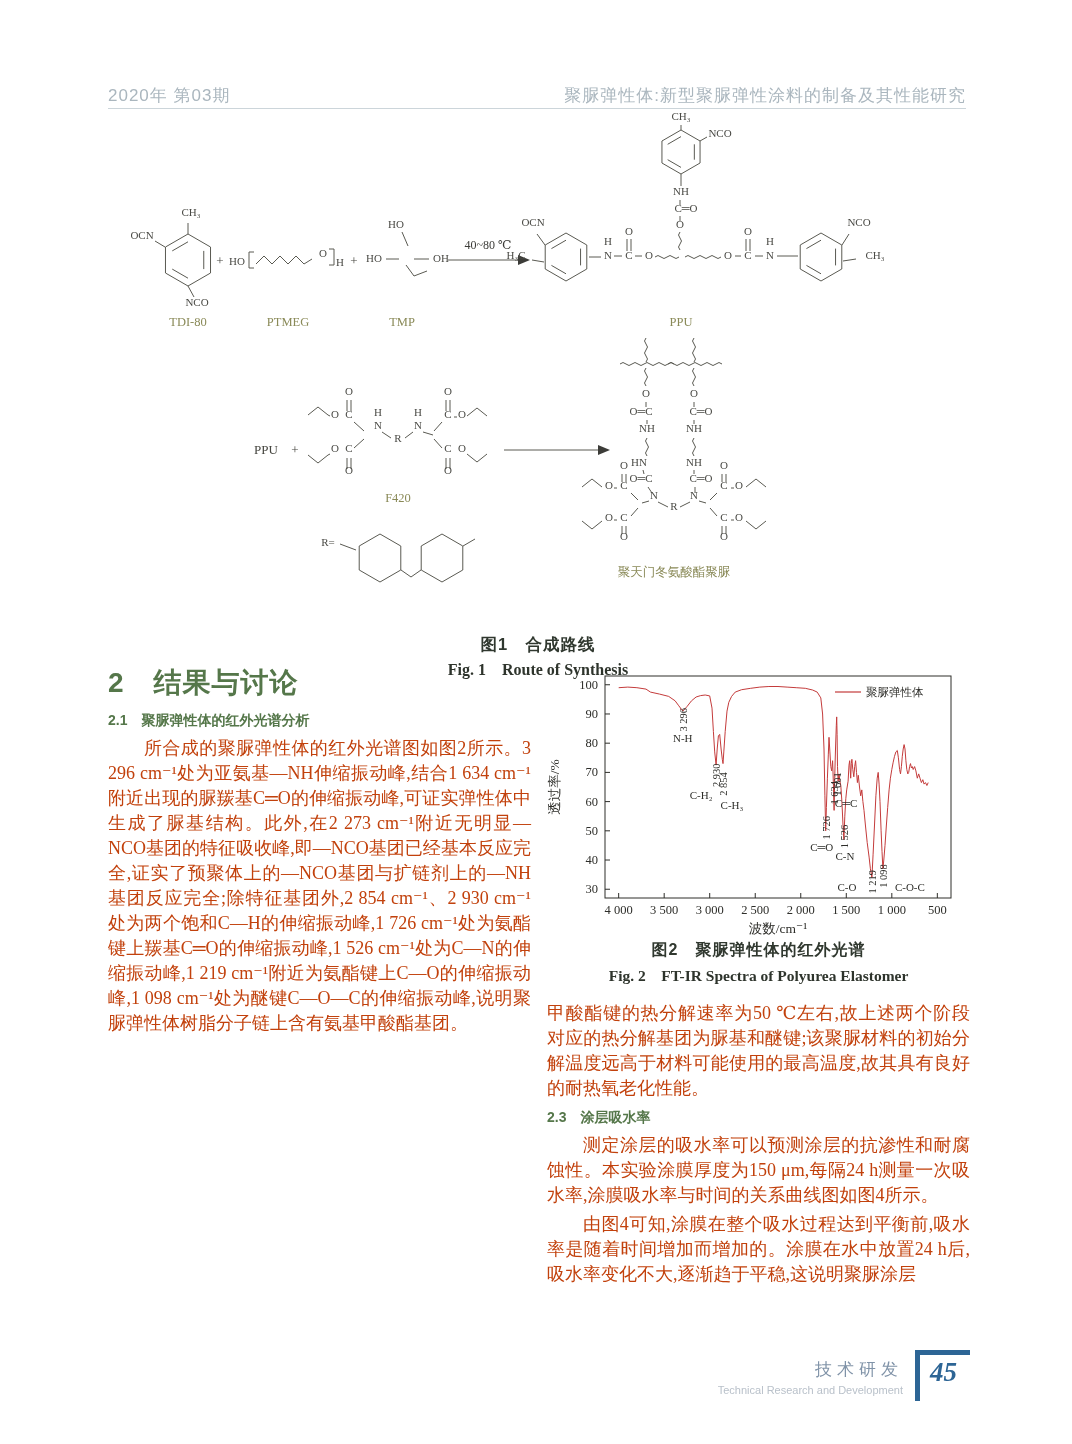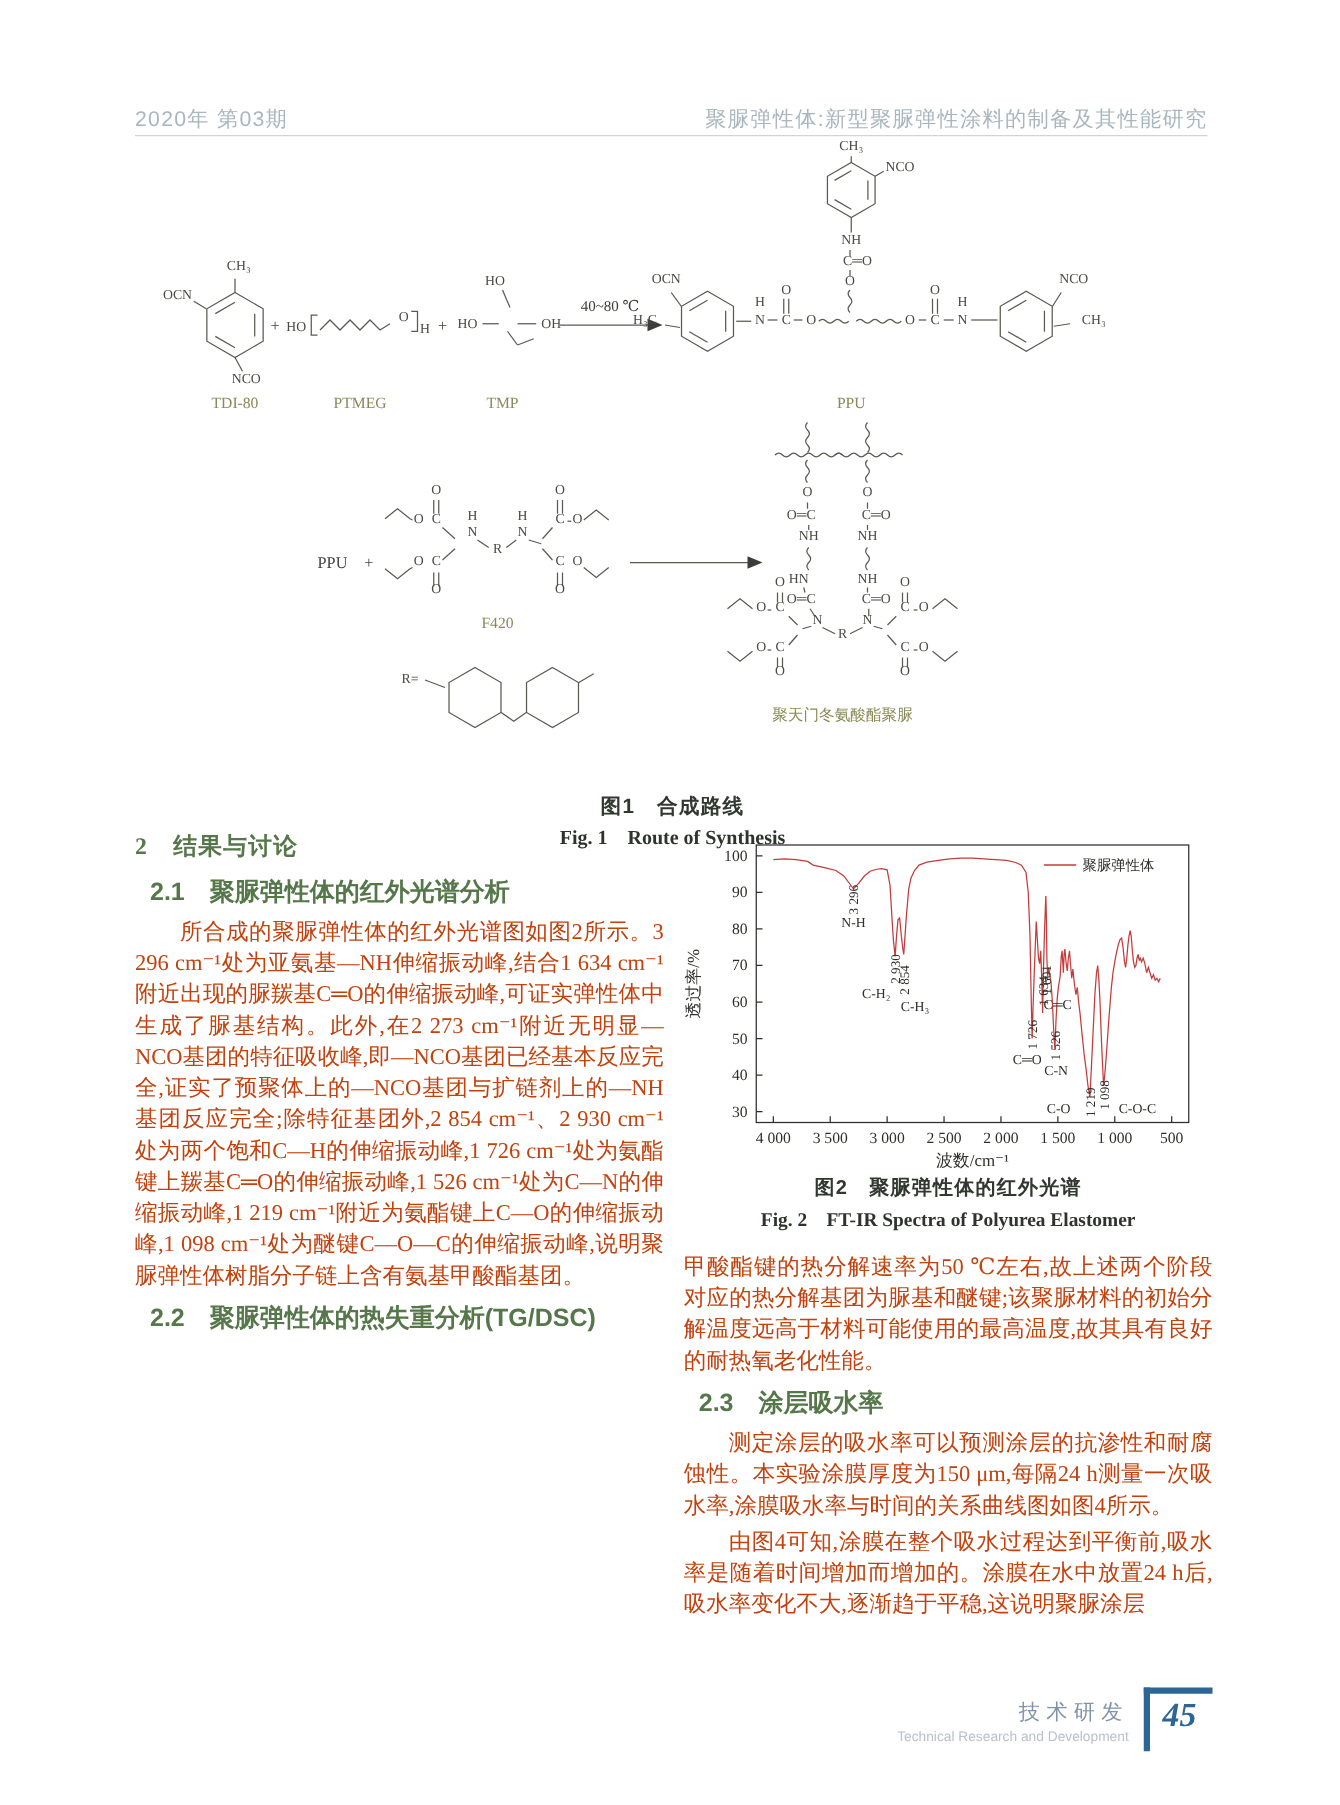--- a/index.html
+++ b/index.html
@@ -22,24 +22,24 @@
   .fig1 text.cond{font-size:12px;fill:#3c3c38;}
   .fig1 line,.fig1 path,.fig1 polyline,.fig1 polygon{stroke:#5a5a52;stroke-width:1;fill:none;}
   .fig1 polygon.head{fill:#3c3c38;stroke:none;}
   .figcap{position:absolute;left:108px;right:104px;text-align:center;}
   .figcap .zh{font-family:"Liberation Sans","DejaVu Sans",sans-serif;font-weight:bold;font-size:16.5px;color:#30382f;letter-spacing:1px;}
   .figcap .en{font-weight:bold;font-size:16px;color:#2e342c;margin-top:4px;}
   .cap1{top:634px;}
   
   .columns{position:absolute;top:660px;left:108px;right:102px;display:flex;gap:16px;}
   .col{flex:1;min-width:0;}
-  h2.sec{font-family:Liberation Serif, serif;color:#55774a;font-size:19px;
+  h2.sec{font-family:Liberation Sans, sans-serif;color:#55774a;font-size:28px;
     font-weight:600;margin:4px 0 10px 0;letter-spacing:1px;}
-  h3.sec{font-family:"Liberation Sans","DejaVu Sans",sans-serif;color:#55774a;font-size:20px;
-    font-weight:600;margin:8px 0 6px 12px;}
+  h3.sec{font-family:"Liberation Sans","DejaVu Sans",sans-serif;color:#55774a;font-size:14px;
+    font-weight:600;margin:8px 0 6px 0;}
   p.body{font-size:18px;line-height:25px;text-align:justify;margin:0 0 4px 0;color:#c2410c;}
   p.indent{text-indent:2em;}
   
   .fig2{width:434px;height:278px;margin-left:-4px;}
   .fig2 svg{width:100%;height:100%;}
   .cap2{position:static;text-align:center;margin:2px 0 14px 0;}
   .cap2 .zh{font-family:"Liberation Sans","DejaVu Sans",sans-serif;font-weight:bold;font-size:16px;color:#30382f;}
   .cap2 .en{font-weight:bold;font-size:15.5px;color:#2e342c;margin-top:5px;}
   
   .fig2 text{font-family:"Liberation Serif","DejaVu Serif",serif;fill:#2e2e2a;}
@@ -294,21 +294,20 @@
 <div class="figcap cap1">
   <div class="zh">图1　合成路线</div>
   <div class="en">Fig. 1　Route of Synthesis</div>
 </div>
 
 <div class="columns">
   <div class="col">
     <h2 class="sec">2　结果与讨论</h2>
     <h3 class="sec">2.1　聚脲弹性体的红外光谱分析</h3>
     <p class="body indent">所合成的聚脲弹性体的红外光谱图如图2所示。3 296 cm⁻¹处为亚氨基—NH伸缩振动峰,结合1 634 cm⁻¹附近出现的脲羰基C═O的伸缩振动峰,可证实弹性体中生成了脲基结构。此外,在2 273 cm⁻¹附近无明显—NCO基团的特征吸收峰,即—NCO基团已经基本反应完全,证实了预聚体上的—NCO基团与扩链剂上的—NH基团反应完全;除特征基团外,2 854 cm⁻¹、2 930 cm⁻¹处为两个饱和C—H的伸缩振动峰,1 726 cm⁻¹处为氨酯键上羰基C═O的伸缩振动峰,1 526 cm⁻¹处为C—N的伸缩振动峰,1 219 cm⁻¹附近为氨酯键上C—O的伸缩振动峰,1 098 cm⁻¹处为醚键C—O—C的伸缩振动峰,说明聚脲弹性体树脂分子链上含有氨基甲酸酯基团。</p>
-    <h3 class="sec">2.2　聚脲弹性体的热失重分析(TG/DSC)</h3>
   </div>
   <div class="col">
     <div class="fig2">
       <svg id="ir-svg" viewBox="0 0 434 278">
           <rect x="62" y="16" width="346" height="222" fill="none" stroke="#2e2e2a" stroke-width="1"></rect>
           <line x1="62" y1="229.23684210526315" x2="67" y2="229.23684210526315" stroke="#2e2e2a"></line>
           <text x="55" y="233.23684210526315" text-anchor="end" font-size="12.5">30</text>
           <line x1="62" y1="200.0263157894737" x2="67" y2="200.0263157894737" stroke="#2e2e2a"></line>
           <text x="55" y="204.0263157894737" text-anchor="end" font-size="12.5">40</text>
           <line x1="62" y1="170.81578947368422" x2="67" y2="170.81578947368422" stroke="#2e2e2a"></line>

